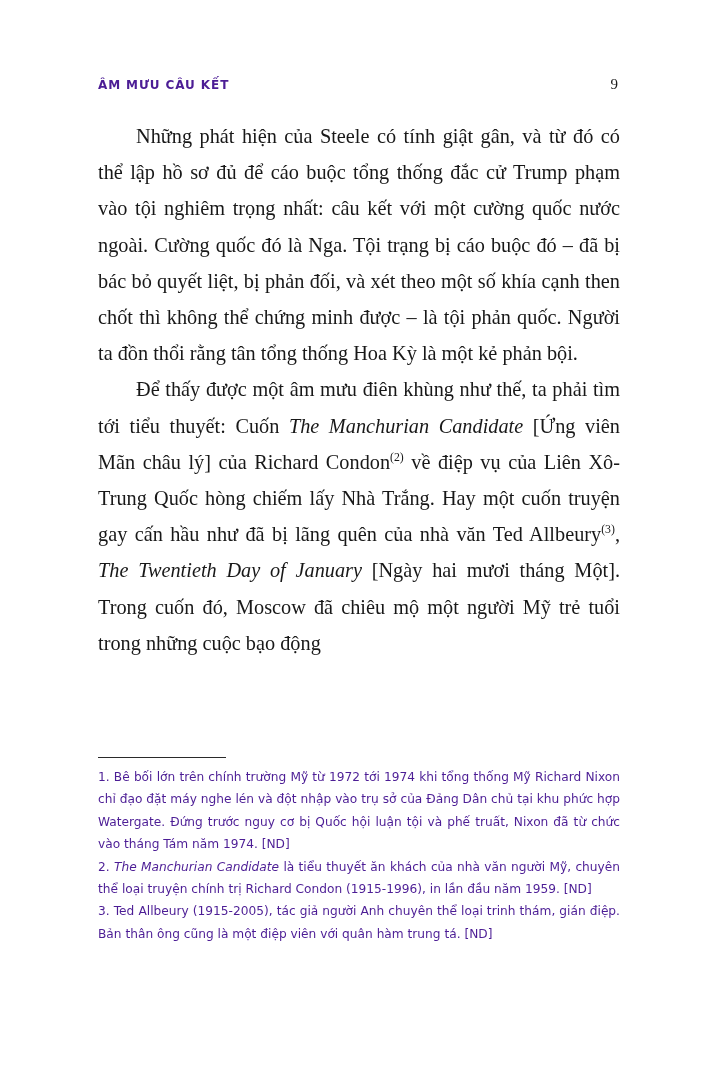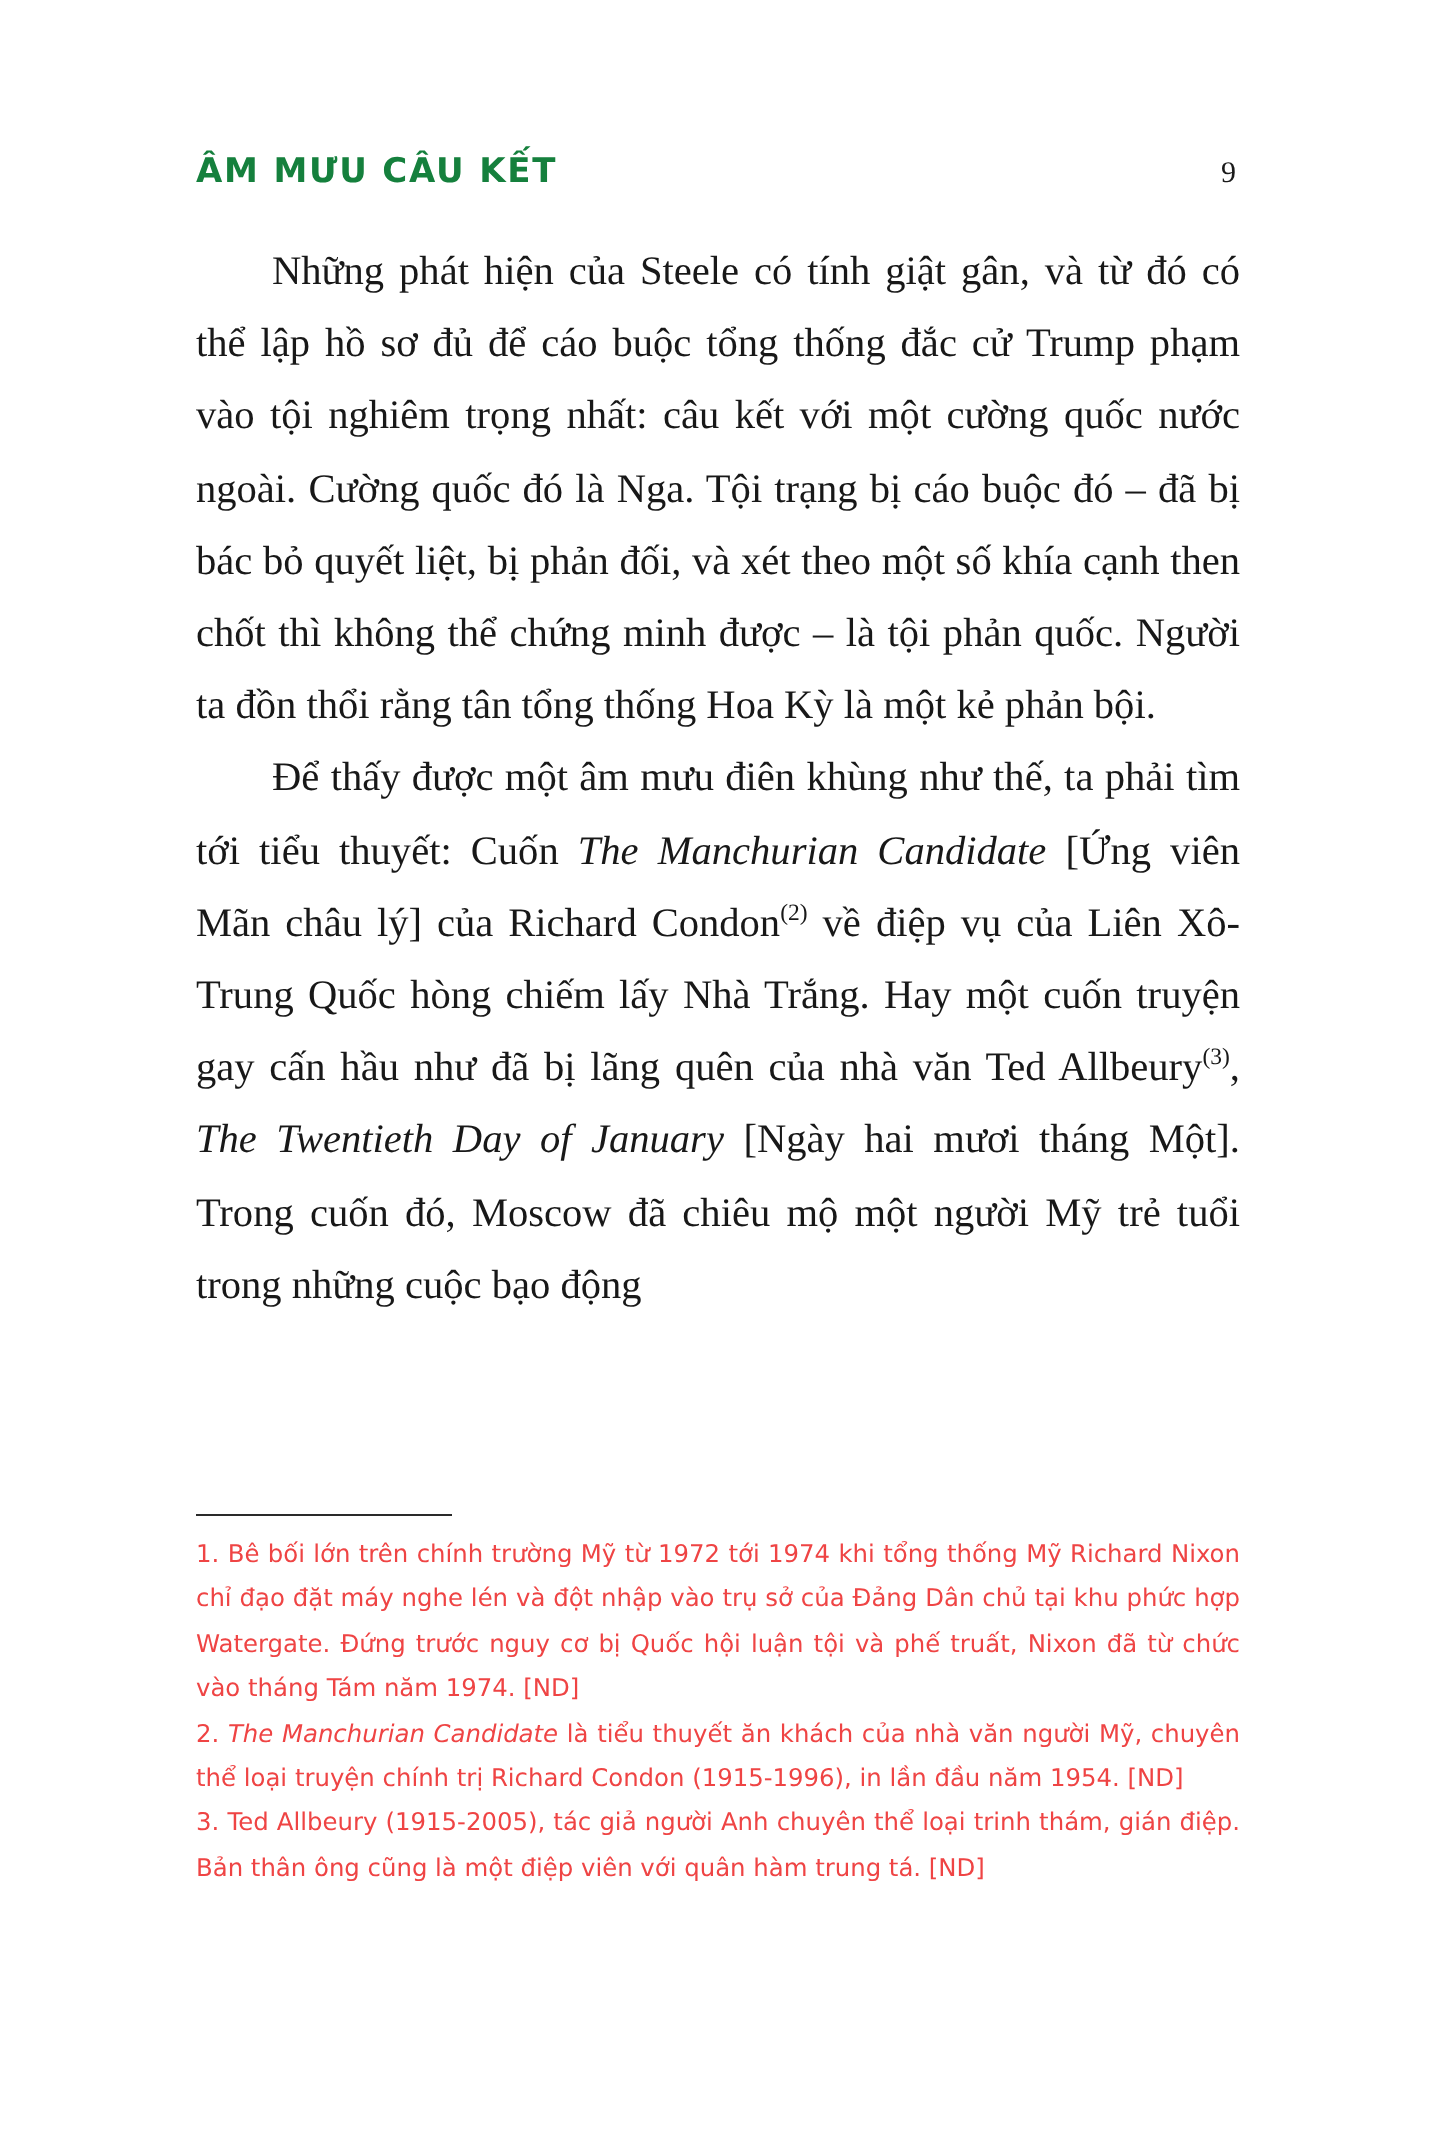--- a/index.html
+++ b/index.html
@@ -27,24 +27,24 @@
     position: absolute;
     left: 98px;
     top: 76px;
     width: 520px;
     display: flex;
     justify-content: space-between;
     align-items: baseline;
   }
   .running-title {
     font-family: "DejaVu Sans", sans-serif;
-    font-size: 17px;
+    font-size: 12px;
     font-weight: bold;
     letter-spacing: 0.9px;
-    color: #15803d;
+    color: #4c1d95;
   }
   .folio {
     font-family: "Liberation Serif", serif;
     font-size: 15px;
     color: #1a1a1a;
   }
   .body-text {
     position: absolute;
     left: 98px;
     top: 118px;
@@ -80,21 +80,21 @@
   }
   .footnotes {
     position: absolute;
     left: 98px;
     top: 766px;
     width: 522px;
     font-family: "DejaVu Sans", sans-serif;
     font-size: 12.2px;
     line-height: 22.4px;
     text-align: justify;
-    color: #ef4444;
+    color: #4c1d95;
   }
   .footnotes p {
     margin: 0 0 0 0;
   }
   .footnotes p + p {
     margin-top: 0px;
   }
   .footnotes i {
     font-style: italic;
   }
@@ -113,17 +113,17 @@
 
     <p class="indent">Những phát hiện của Steele có tính giật gân, và từ đó có thể lập hồ sơ đủ để cáo buộc tổng thống đắc cử Trump phạm vào tội nghiêm trọng nhất: câu kết với một cường quốc nước ngoài. Cường quốc đó là Nga. Tội trạng bị cáo buộc đó – đã bị bác bỏ quyết liệt, bị phản đối, và xét theo một số khía cạnh then chốt thì không thể chứng minh được – là tội phản quốc. Người ta đồn thổi rằng tân tổng thống Hoa Kỳ là một kẻ phản bội.</p>
 
     <p class="indent"><span>Để thấy được một âm mưu điên khùng như thế, ta phải tìm tới tiểu thuyết: Cuốn </span><i>The Manchurian Candidate</i><span> [Ứng viên Mãn châu lý] của Richard Condon</span><sup>(2)</sup><span> về điệp vụ của Liên Xô-Trung Quốc hòng chiếm lấy Nhà Trắng. Hay một cuốn truyện gay cấn hầu như đã bị lãng quên của nhà văn Ted Allbeury</span><sup>(3)</sup><span>, </span><i>The Twentieth Day of January</i><span> [Ngày hai mươi tháng Một]. Trong cuốn đó, Moscow đã chiêu mộ một người Mỹ trẻ tuổi trong những cuộc bạo động</span></p>
   </div>
 
   <div class="fn-rule"></div>
 
   <div class="footnotes">
     <p><span>1. </span><span>Bê bối lớn trên chính trường Mỹ từ 1972 tới 1974 khi tổng thống Mỹ Richard Nixon chỉ đạo đặt máy nghe lén và đột nhập vào trụ sở của Đảng Dân chủ tại khu phức hợp Watergate. Đứng trước nguy cơ bị Quốc hội luận tội và phế truất, Nixon đã từ chức vào tháng Tám năm 1974. [ND]</span></p>
-    <p><span>2. </span><i>The Manchurian Candidate</i><span> là tiểu thuyết ăn khách của nhà văn người Mỹ, chuyên thể loại truyện chính trị Richard Condon (1915-1996), in lần đầu năm 1954. [ND]</span></p>
+    <p><span>2. </span><i>The Manchurian Candidate</i><span> là tiểu thuyết ăn khách của nhà văn người Mỹ, chuyên thể loại truyện chính trị Richard Condon (1915-1996), in lần đầu năm 1959. [ND]</span></p>
     <p><span>3. </span><span>Ted Allbeury (1915-2005), tác giả người Anh chuyên thể loại trinh thám, gián điệp. Bản thân ông cũng là một điệp viên với quân hàm trung tá. [ND]</span></p>
   </div>
 
 </div>
 
 </body></html>

